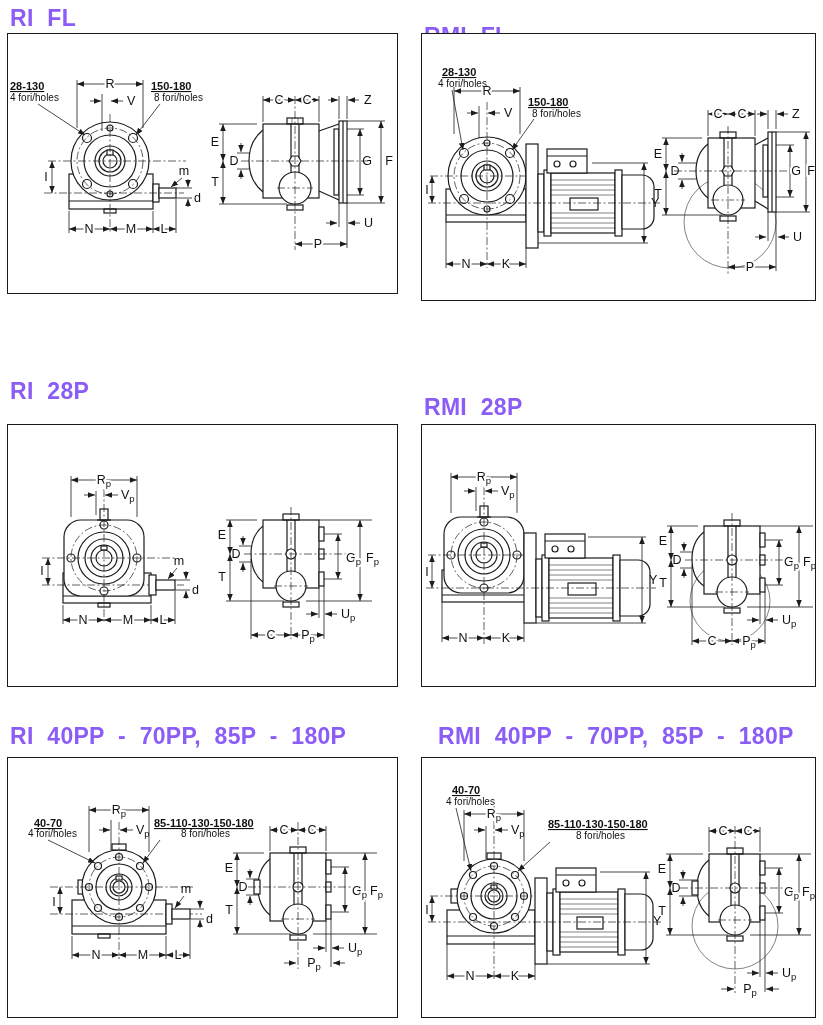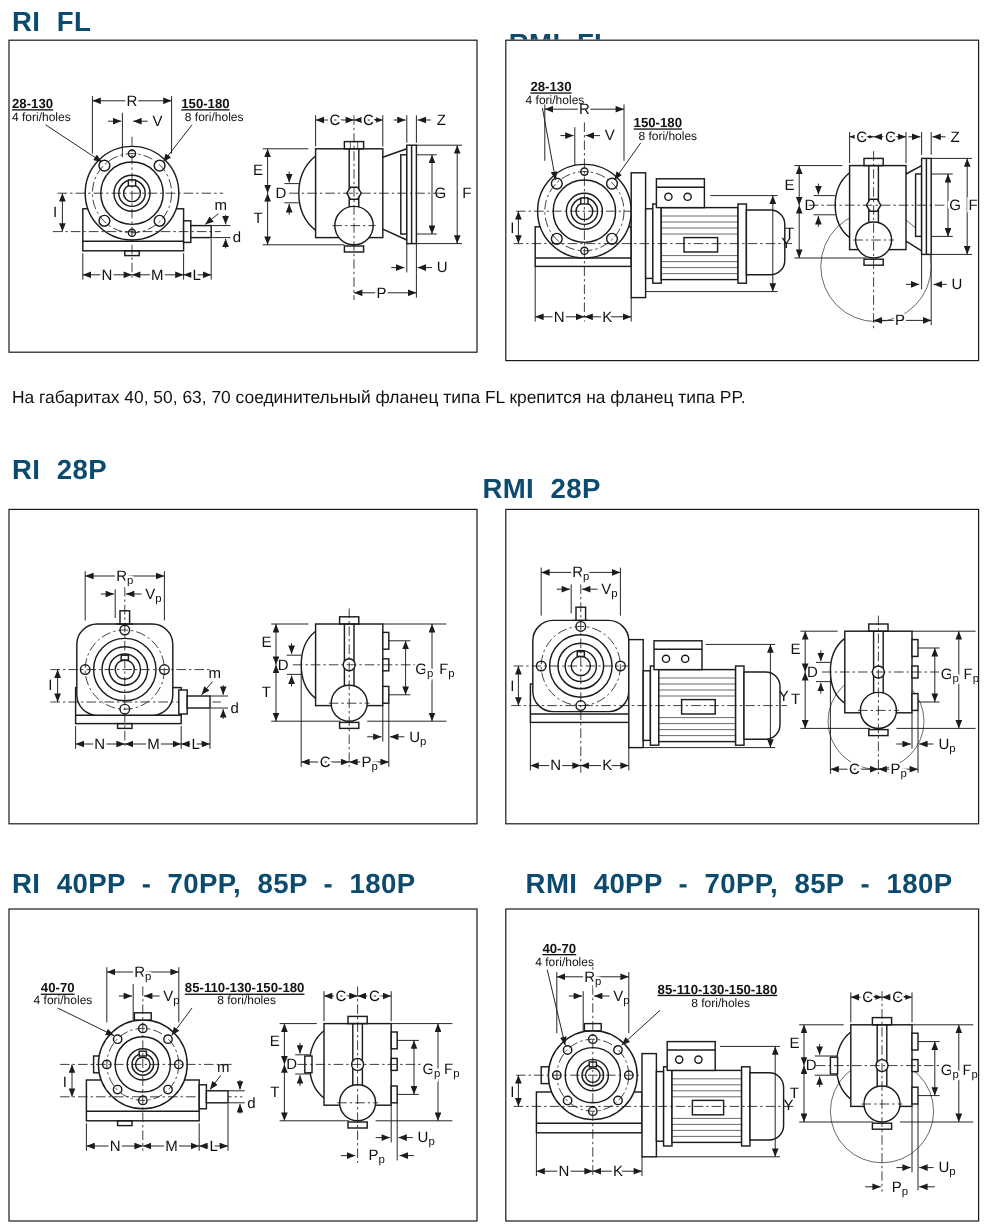--- a/index.html
+++ b/index.html
@@ -1,17 +1,17 @@
 <!DOCTYPE html>
 <html><head>
 <meta charset="utf-8">
 <style>
   html,body{margin:0;padding:0;background:#fff}
   body{width:823px;height:1025px;position:relative;font-family:"Liberation Sans",sans-serif;color:#111}
-  .ptitle{position:absolute;margin:0;font:bold 23px "Liberation Sans",sans-serif;color:#0c4a6e;word-spacing:7px;letter-spacing:.3px;white-space:nowrap}
+  .ptitle{position:absolute;margin:0;font:bold 23px "Liberation Sans",sans-serif;color:#8b5cf6;word-spacing:7px;letter-spacing:.3px;white-space:nowrap}
   .box{position:absolute;border:1.6px solid #1a1a1a;background:#fff}
   .notice{position:absolute;left:10px;top:318px;width:800px}
   .notice h3{margin:0;font:bold 15px "Liberation Sans",sans-serif}
   .notice p{margin:6px 0 0 0;font:14.5px "Liberation Sans",sans-serif}
   svg{display:block}
   .ol{stroke:#1c1c1c;stroke-width:1.2;fill:none}
   .of{stroke:#1c1c1c;stroke-width:1.2;fill:#fff}
   .tn{stroke:#1c1c1c;stroke-width:.55;fill:none}
   .dl{stroke:#1c1c1c;stroke-width:.8;fill:none}
   .cl{stroke:#1c1c1c;stroke-width:.7;fill:none;stroke-dasharray:8 2.5 2 2.5}
@@ -286,21 +286,20 @@
     <text x="236" y="164" class="tx">T</text>
     <text x="374" y="141" class="tx hl">G</text>
     <text x="389" y="141" class="tx hl">F</text>
     <text x="371" y="207" class="tx ts">U</text>
     <text x="328" y="237" class="tx hl">P</text>
   </g>
 </svg>
 </div>
 
 <div class="notice">
-  <p>На габаритах 40, 50, 63, 70 соединительный фланец типа FL крепится на фланец типа PP.</p>
 </div>
 
 <h2 class="ptitle" style="left:10px;top:378px">RI 28P</h2>
 <div class="box" style="left:7px;top:424px;width:389px;height:261px">
 <svg width="389" height="261" viewBox="0 0 389 261">
   <g>
     <rect x="55" y="148" width="88" height="30" class="of"></rect>
     <line x1="55" y1="171" x2="143" y2="171" class="ol"></line>
     <rect x="90" y="178" width="12" height="4" class="ol"></rect>
     <rect x="56" y="95" width="80" height="76" rx="17" class="of"></rect>
@@ -393,21 +392,21 @@
     <text x="214" y="156" class="tx">T</text>
     <text x="338" y="137" class="tx ts hl"><tspan>G</tspan><tspan class="sb" dy="2.5">p</tspan></text>
     <text x="358" y="137" class="tx ts hl"><tspan>F</tspan><tspan class="sb" dy="2.5">p</tspan></text>
     <text x="333" y="193" class="tx ts"><tspan>U</tspan><tspan class="sb" dy="2.5">p</tspan></text>
     <text x="263" y="214" class="tx hl">C</text>
     <text x="300" y="214" class="tx hl"><tspan>P</tspan><tspan class="sb" dy="2.5">p</tspan></text>
   </g>
 </svg>
 </div>
 
-<h2 class="ptitle" style="left:402px;top:394px">RMI 28P</h2>
+<h2 class="ptitle" style="left:424px;top:394px">RMI 28P</h2>
 <div class="box" style="left:421px;top:424px;width:393px;height:261px">
 <svg width="393" height="261" viewBox="0 0 393 261">
   <g>
     <rect x="20" y="145" width="84" height="32" class="of"></rect>
     <line x1="20" y1="170" x2="104" y2="170" class="ol"></line>
     <rect x="22" y="92" width="80" height="76" rx="17" class="of"></rect>
     <circle cx="62" cy="130" r="26" class="ol"></circle>
         <circle cx="62" cy="130" r="19" class="ol"></circle>
     <circle cx="62" cy="130" r="13" class="ol"></circle>
         <circle cx="62" cy="130" r="8" class="ol"></circle>

